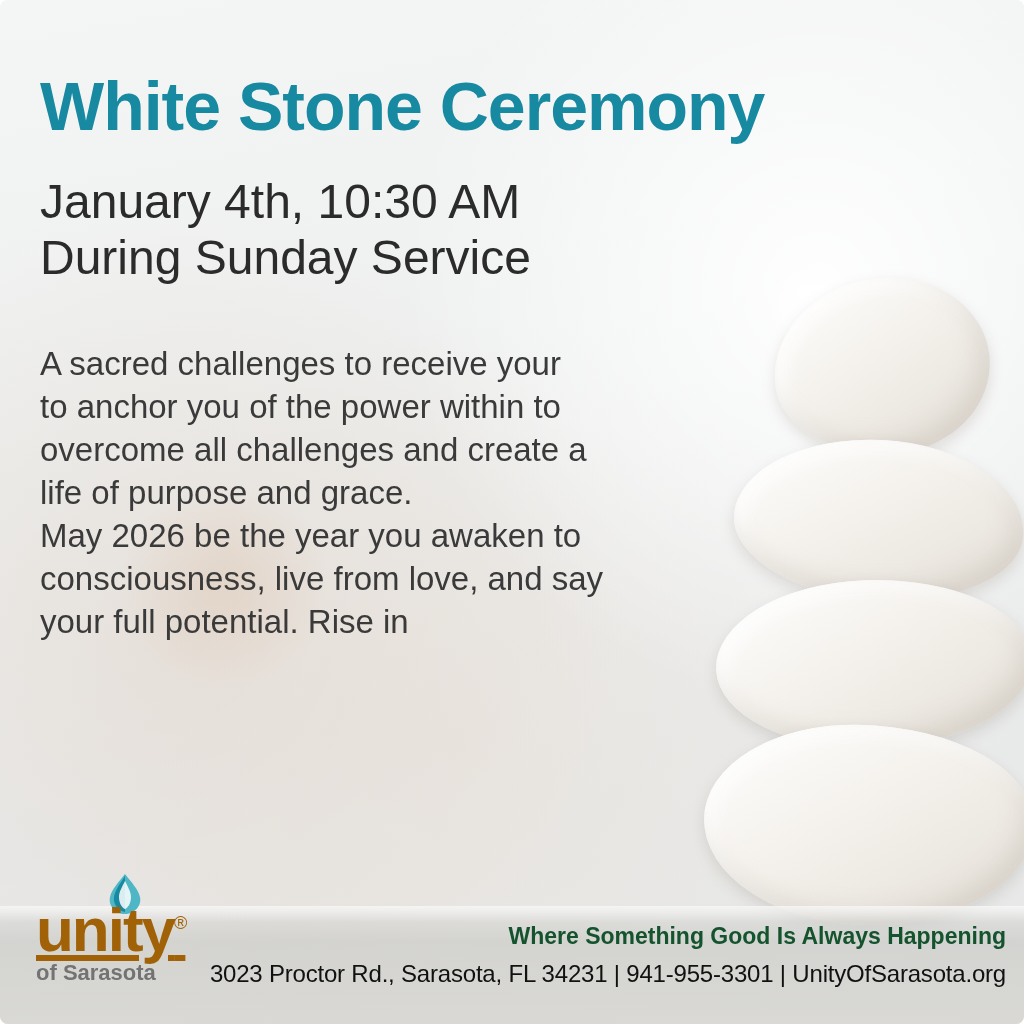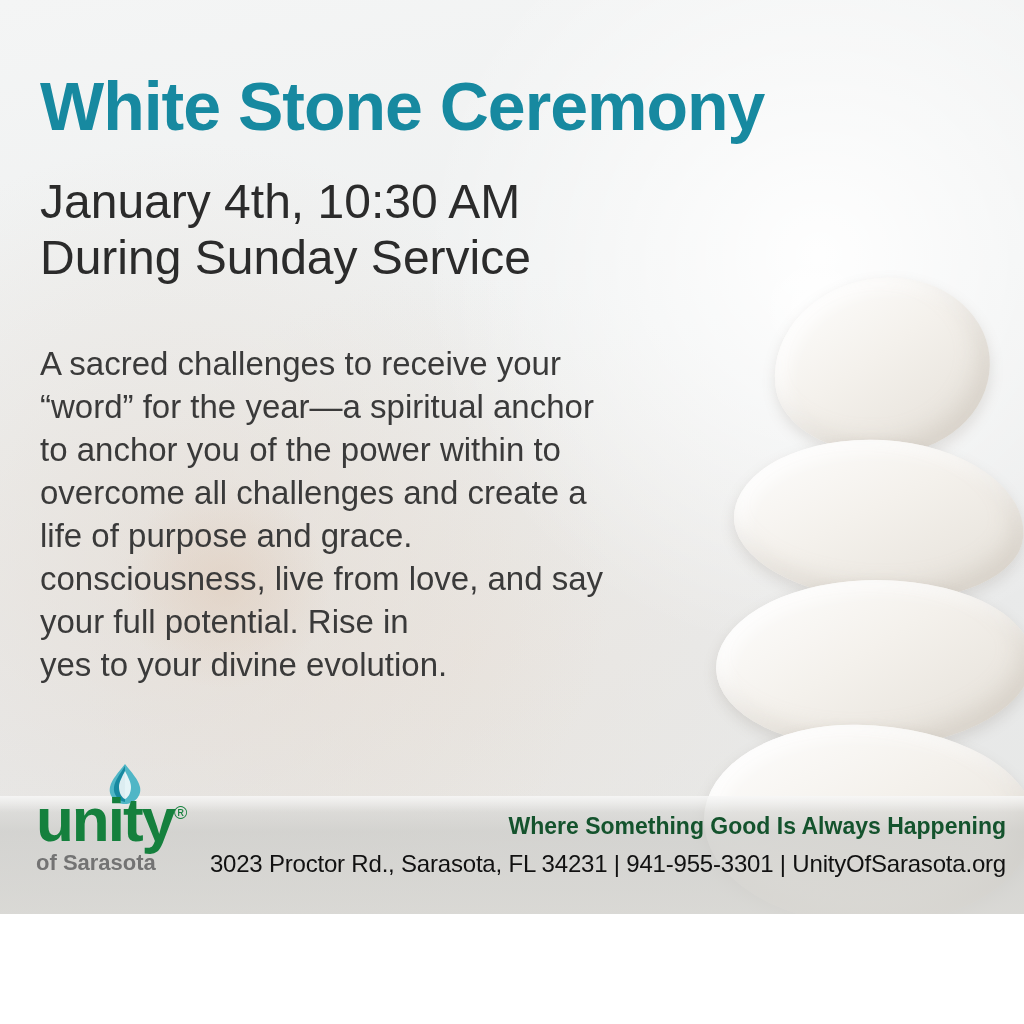--- a/index.html
+++ b/index.html
@@ -6,23 +6,24 @@
     margin: 0;
     padding: 0;
     background: #ffffff;
   }
   body {
     font-family: "Liberation Sans", sans-serif;
   }
   .flyer {
     position: relative;
     width: 1024px;
-    height: 914px;
+    height: 1024px;
     overflow: hidden;
     background: #f2f3f3;
+    border-radius: 8px;
   }
   
   .bg-wash {
     position: absolute;
     inset: 0;
     background:
       radial-gradient(circle at 80% 28%, rgba(255,255,255,0.95) 0%, rgba(255,255,255,0) 38%),
       radial-gradient(circle at 18% 62%, rgba(226,214,203,0.55) 0%, rgba(226,214,203,0) 42%),
       radial-gradient(circle at 46% 72%, rgba(233,226,218,0.6) 0%, rgba(233,226,218,0) 45%),
       linear-gradient(170deg, #f4f5f5 0%, #eef0f0 40%, #e9eaea 70%, #e6e7e6 100%);
@@ -137,25 +138,26 @@
   }
   .logo {
     position: absolute;
     left: 36px;
     bottom: 38px;
     width: 200px;
   }
   .logo-word {
     font-size: 62px;
     font-weight: bold;
-    color: #15803d;
+    color: #a16207;
     letter-spacing: -2px;
     line-height: 0.92;
     position: relative;
     display: inline-block;
+    text-decoration: underline;
   }
   .logo-reg {
     font-size: 18px;
     vertical-align: super;
     font-weight: normal;
   }
   .logo-sub {
     font-size: 22px;
     font-weight: bold;
     color: #737373;
@@ -209,27 +211,26 @@
   <div class="content">
     <h1 class="title">White Stone Ceremony</h1>
 
     <div class="subtitle">
       <span class="line">January 4th, 10:30 AM</span>
       <span class="line">During Sunday Service</span>
     </div>
 
     <div class="body-copy">
       <span class="line">A sacred challenges to receive your</span>
-      <span class="line">“word” for the year—a spiritual anchor</span>
       <span class="line">to anchor you of the power within to</span>
       <span class="line">overcome all challenges and create a</span>
       <span class="line">life of purpose and grace.</span>
+      <span class="line">May 2026 be the year you awaken to</span>
       <span class="line">consciousness, live from love, and say</span>
       <span class="line">your full potential. Rise in</span>
-      <span class="line">yes to your divine evolution.</span>
     </div>
   </div>
 
   <div class="footer">
 
     <div class="logo">
       <div class="logo-mark">
         <svg viewBox="0 0 54 42" width="54" height="42" aria-hidden="true">
           <path d="M27 1 C20 10, 14 16, 12 24 C10 33, 18 41, 27 41 C36 41, 44 33, 42 24 C40 16, 34 10, 27 1 Z" fill="#4fb6c6"></path>
           <path d="M27 3 C22 11, 17 17, 16 24 C15 31, 20 38, 27 39 Z" fill="#1789a0"></path>

